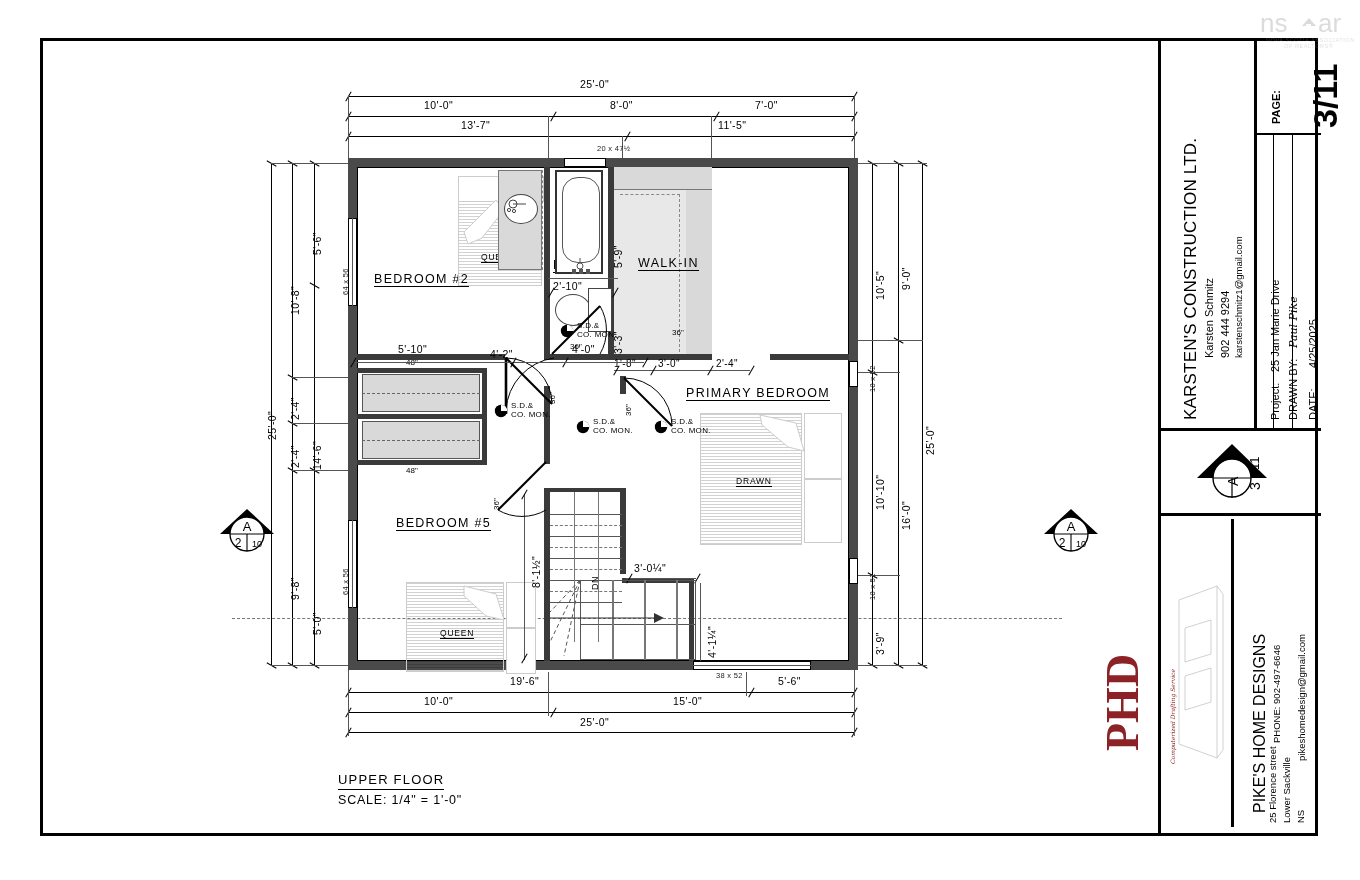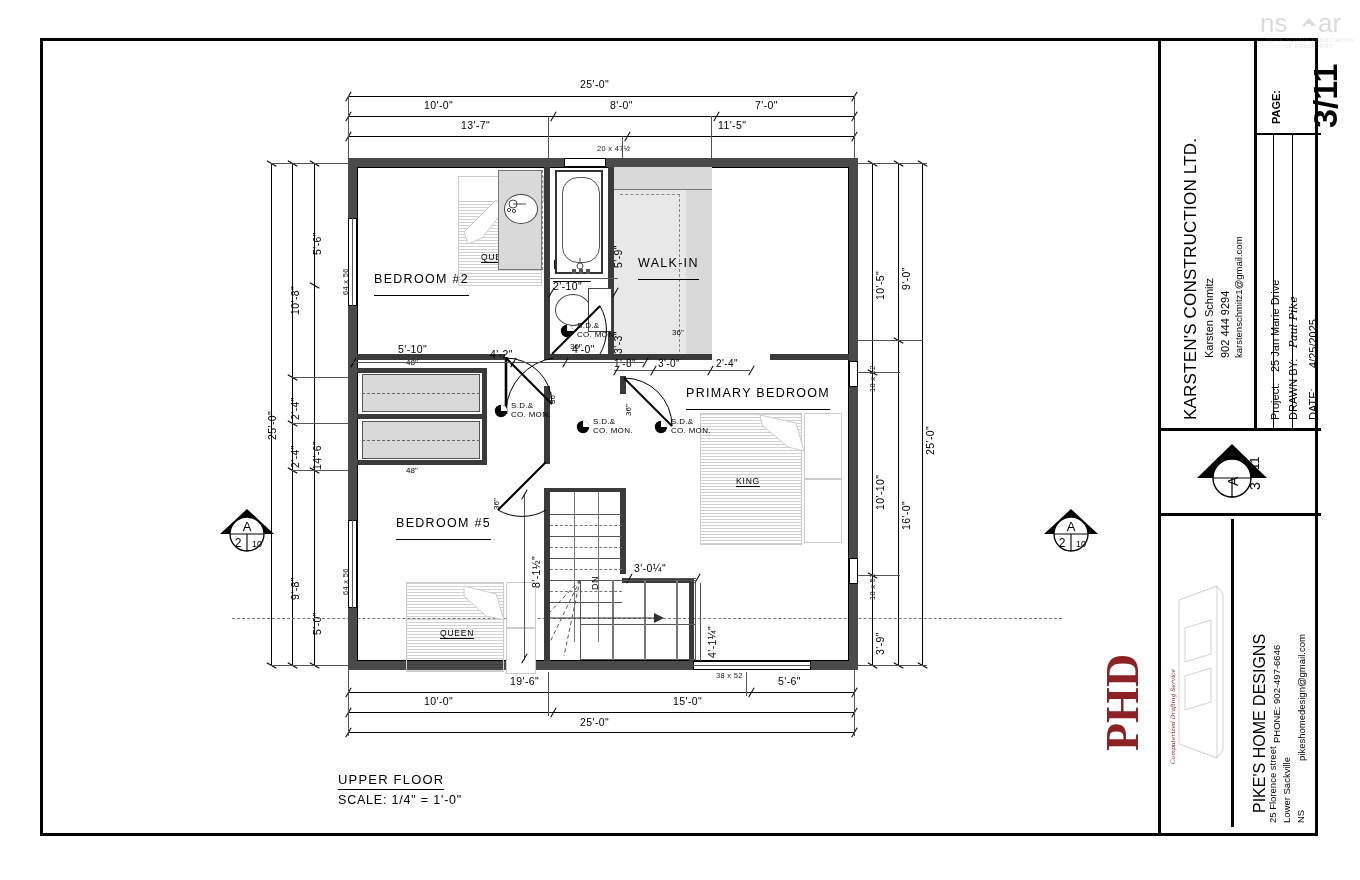--- a/index.html
+++ b/index.html
@@ -22,21 +22,21 @@
   .tb-page-num{font-size:34px;font-weight:bold;font-family:"Liberation Sans",sans-serif;}
   .phd-name{font-size:16px;}
   .phd-line{font-size:9.5px;}
   
   .hl{position:absolute;height:1px;background:#000;}
   .vl{position:absolute;width:1px;background:#000;}
   .wallH{position:absolute;background:#000;}
   .wallV{position:absolute;background:#000;}
   .room-fill{position:absolute;background:#fff;}
   .dimtxt{position:absolute;font-size:10.5px;letter-spacing:.4px;white-space:nowrap;}
-  .roomlbl{position:absolute;font-size:12.5px;letter-spacing:1.3px;white-space:nowrap;border-bottom:1.3px solid #000;padding-bottom:9px;}
+  .roomlbl{position:absolute;font-size:12.5px;letter-spacing:1.3px;white-space:nowrap;border-bottom:1.3px solid #000;padding-bottom:0;}
   .bedlbl{position:absolute;font-size:8.5px;letter-spacing:.8px;white-space:nowrap;border-bottom:1px solid #000;color:#000;}
   .winlbl{position:absolute;font-size:7.5px;letter-spacing:.3px;white-space:nowrap;color:#222;}
   .sdtxt{position:absolute;font-size:8px;line-height:9px;white-space:nowrap;letter-spacing:.3px;}
   .doorlbl{position:absolute;font-size:8px;white-space:nowrap;}
   .dn{position:absolute;font-size:9px;letter-spacing:.5px;}
   
   .tick{position:absolute;width:11px;height:1.2px;background:#000;transform:rotate(-60deg);}
   .tickv{position:absolute;width:11px;height:1.2px;background:#000;transform:rotate(30deg);}
   
   .grey{background:#d9d9d9;}
@@ -410,21 +410,21 @@
 
     <div class="roomlbl" style="left:338px;top:228px;">PRIMARY BEDROOM</div>
     <div class="abs" style="left:352px;top:255px;width:144px;height:132px;">
       <div class="bedhatch" style="left:0;top:0;width:102px;height:132px;border:1px solid #ccc;box-sizing:border-box;"></div>
       <div class="abs" style="left:104px;top:0;width:36px;height:64px;border:1px solid #ccc;background:#fff;"></div>
       <div class="abs" style="left:104px;top:66px;width:36px;height:62px;border:1px solid #ccc;background:#fff;"></div>
       <svg width="144" height="132" style="position:absolute;left:0;top:0;">
         <path d="M60 2 L96 10 L104 38 L88 34 L62 12 Z" fill="#fff" stroke="#ccc" stroke-width="1"></path>
       </svg>
     </div>
-    <div class="bedlbl" style="left:388px;top:318px;">KING</div>
+    <div class="bedlbl" style="left:388px;top:318px;">DRAWN</div>
     <div class="dimtxt" style="left:286px;top:404px;">3'-0¼"</div>
     <div class="hl" style="left:278px;top:420px;width:70px;background:#555;"></div>
     <div class="tick" style="left:276px;top:420px;"></div>
     <div class="tick" style="left:344px;top:420px;"></div>
     <div class="dimtxt vt rot90" style="left:358px;top:500px;">4'-1¼"</div>
     <div class="vl" style="left:352px;top:425px;height:78px;background:#555;"></div>
 
     <div class="roomlbl" style="left:48px;top:358px;">BEDROOM #5</div>
     <div class="abs" style="left:58px;top:424px;width:136px;height:98px;">
       <div class="bedhatch" style="left:0;top:0;width:98px;height:90px;border:1px solid #ccc;box-sizing:border-box;"></div>

